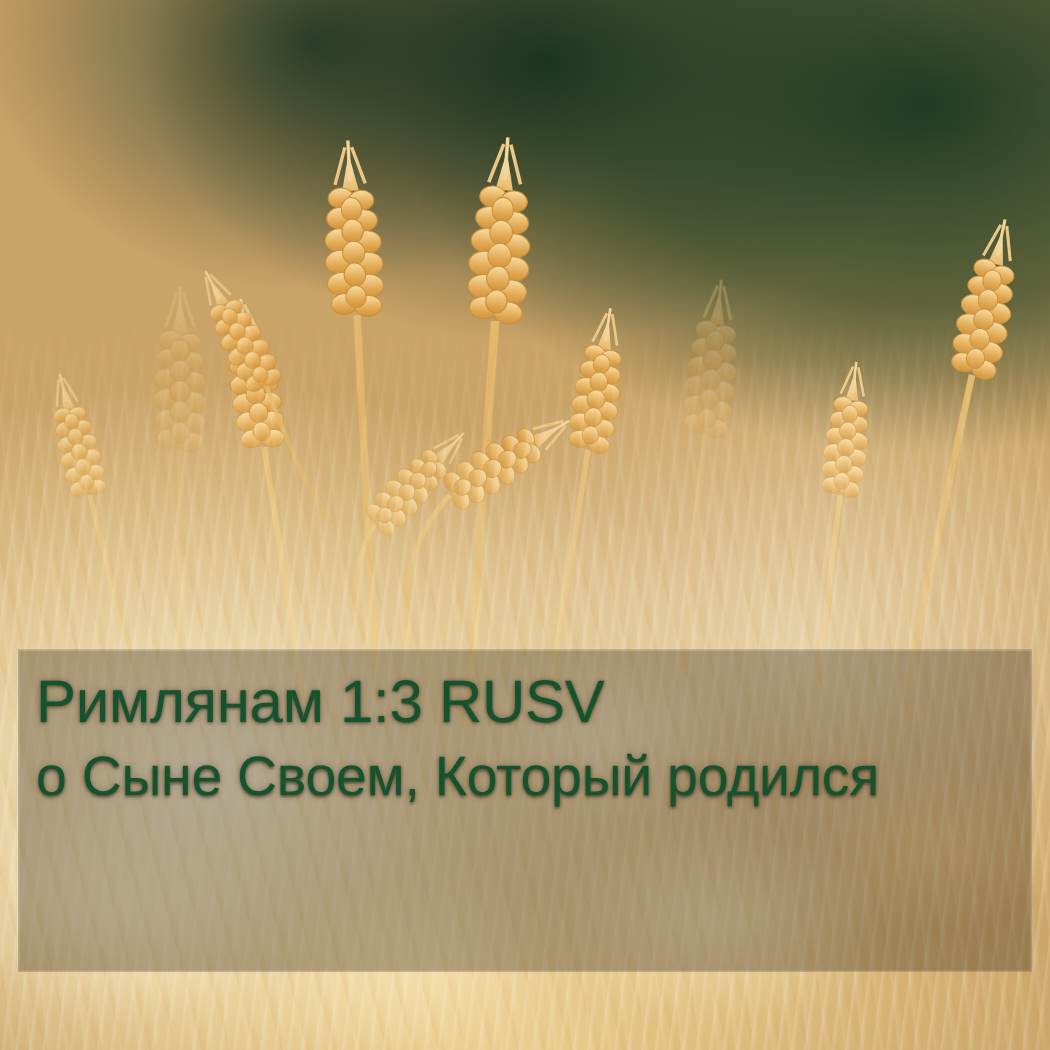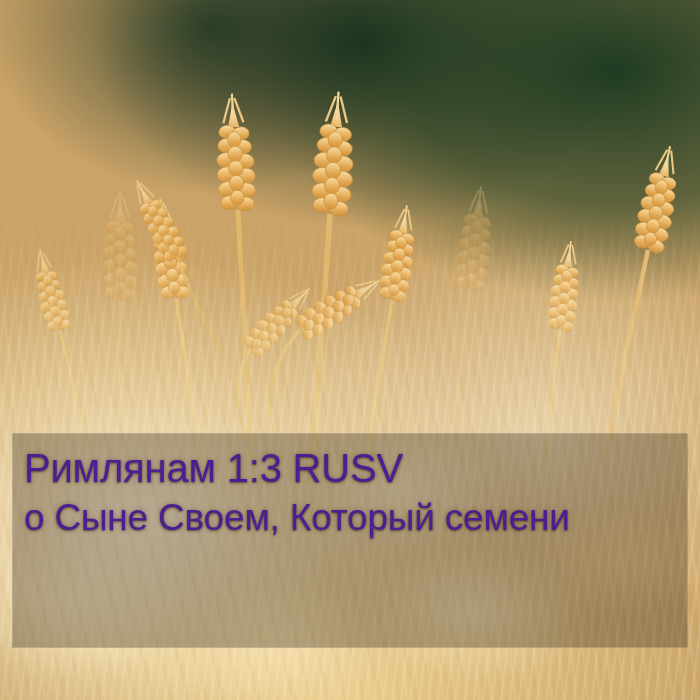--- a/index.html
+++ b/index.html
@@ -93,21 +93,21 @@
     background: rgba(54,40,26,0.34);
     box-shadow: inset 0 0 0 1px rgba(255,255,255,0.18);
   }
   #caption-inner {
     position: absolute;
     left: 12px;
     top: 8px;
     right: 4px;
   }
   .cap-line {
-    color: #4c1d95;
+    color: #14532d;
     white-space: nowrap;
     text-shadow:
       0 1px 2px rgba(40,25,10,0.55),
       0 0 5px rgba(40,25,10,0.35);
     letter-spacing: -0.2px;
   }
   #verse-reference {
     font-size: 40px;
     line-height: 54px;
     font-weight: 400;
@@ -226,17 +226,17 @@
   </svg>
 
   <div class="layer bloom"></div>
   <div class="layer blobs"></div>
   <div class="layer awns"></div>
   <div class="layer vignette"></div>
 
   <div id="caption-band">
     <div id="caption-inner">
       <div class="cap-line" id="verse-reference">Римлянам 1:3 RUSV</div>
-      <div class="cap-line verse-text">о Сыне Своем, Который семени</div>
+      <div class="cap-line verse-text">о Сыне Своем, Который родился</div>
     </div>
   </div>
 
 </div>
 
 </body></html>

